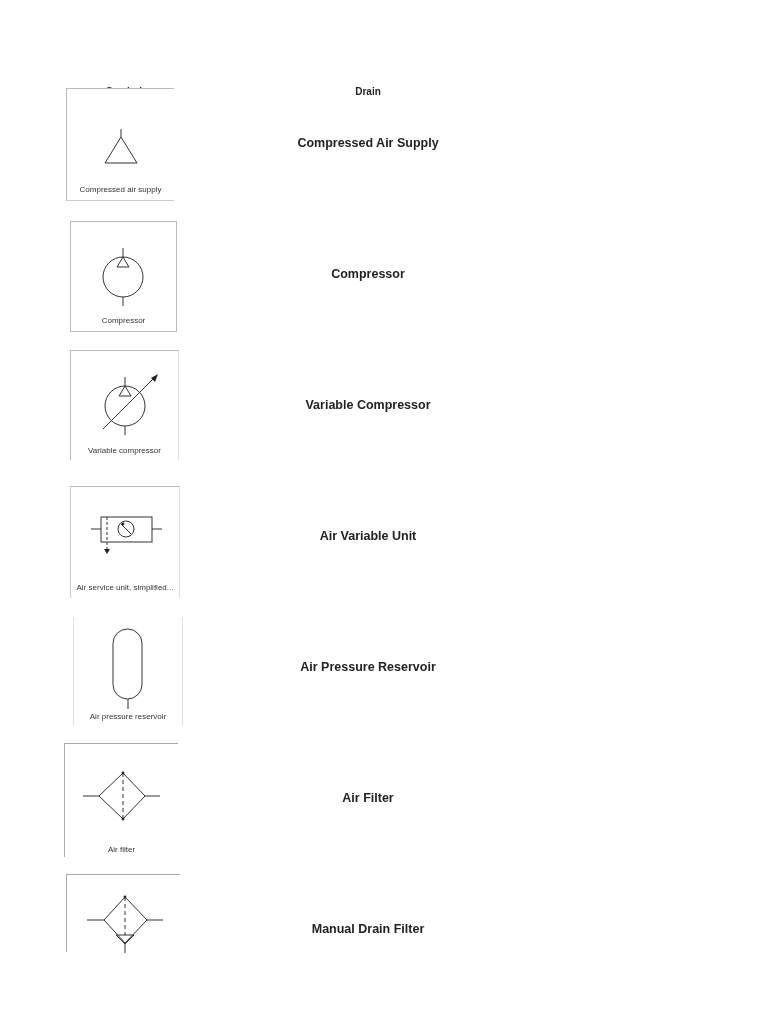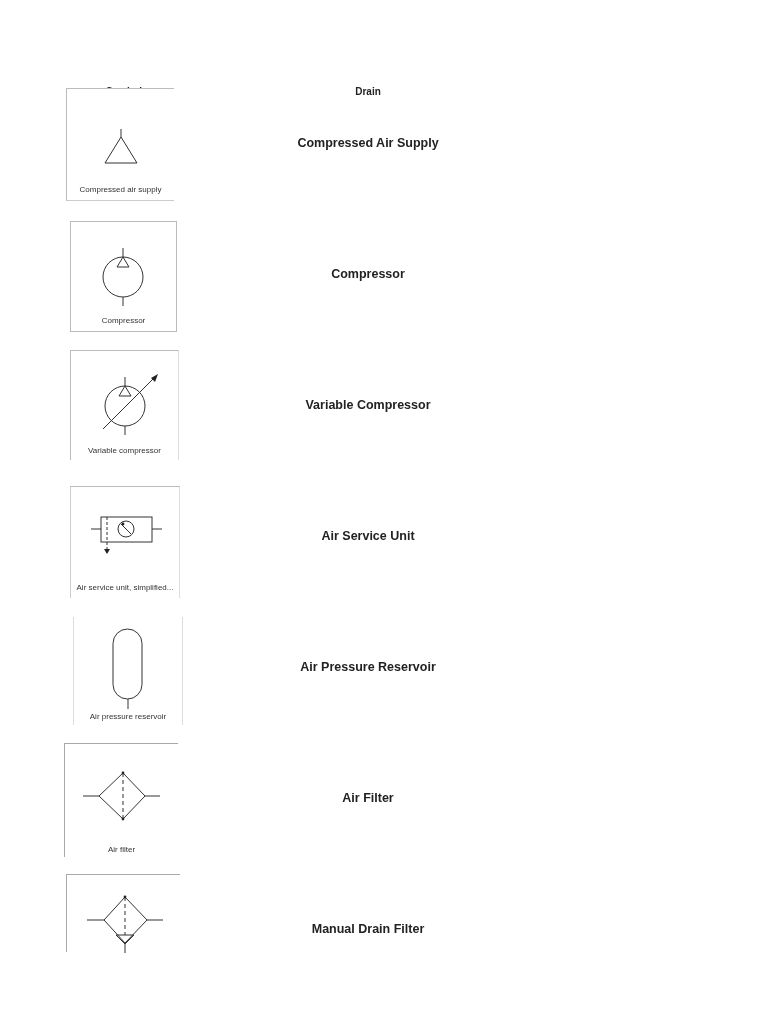--- a/index.html
+++ b/index.html
@@ -67,21 +67,21 @@
         <line x1="36" y1="30" x2="36" y2="62" stroke-dasharray="3,2"></line>
         <circle cx="55" cy="42" r="8"></circle>
         <line x1="50" y1="37" x2="60" y2="47"></line>
         <line x1="81" y1="42" x2="91" y2="42"></line>
       </g>
       <circle cx="52" cy="37" r="1.4" fill="#222"></circle>
       <polygon points="33,62 39,62 36,67" fill="#222"></polygon>
     </svg>
     <div class="cap" style="top:96px;">Air service unit, simplified...</div>
   </div>
-  <div class="name" style="top:529px;">Air Service Unit</div>
+  <div class="name" style="top:529px;">Air Variable Unit</div>
 
   <div class="sym" style="left:73px; top:617px; width:110px; height:108px; border-left:1px solid #ddd; border-right:1px solid #ddd;">
     <svg width="110" height="108">
       <g stroke="#333" stroke-width="1" fill="none">
         <rect x="39" y="12" width="29" height="70" rx="14.5" ry="14.5"></rect>
         <line x1="54" y1="82" x2="54" y2="92"></line>
       </g>
     </svg>
     <div class="cap" style="top:95px;">Air pressure reservoir</div>
   </div>

